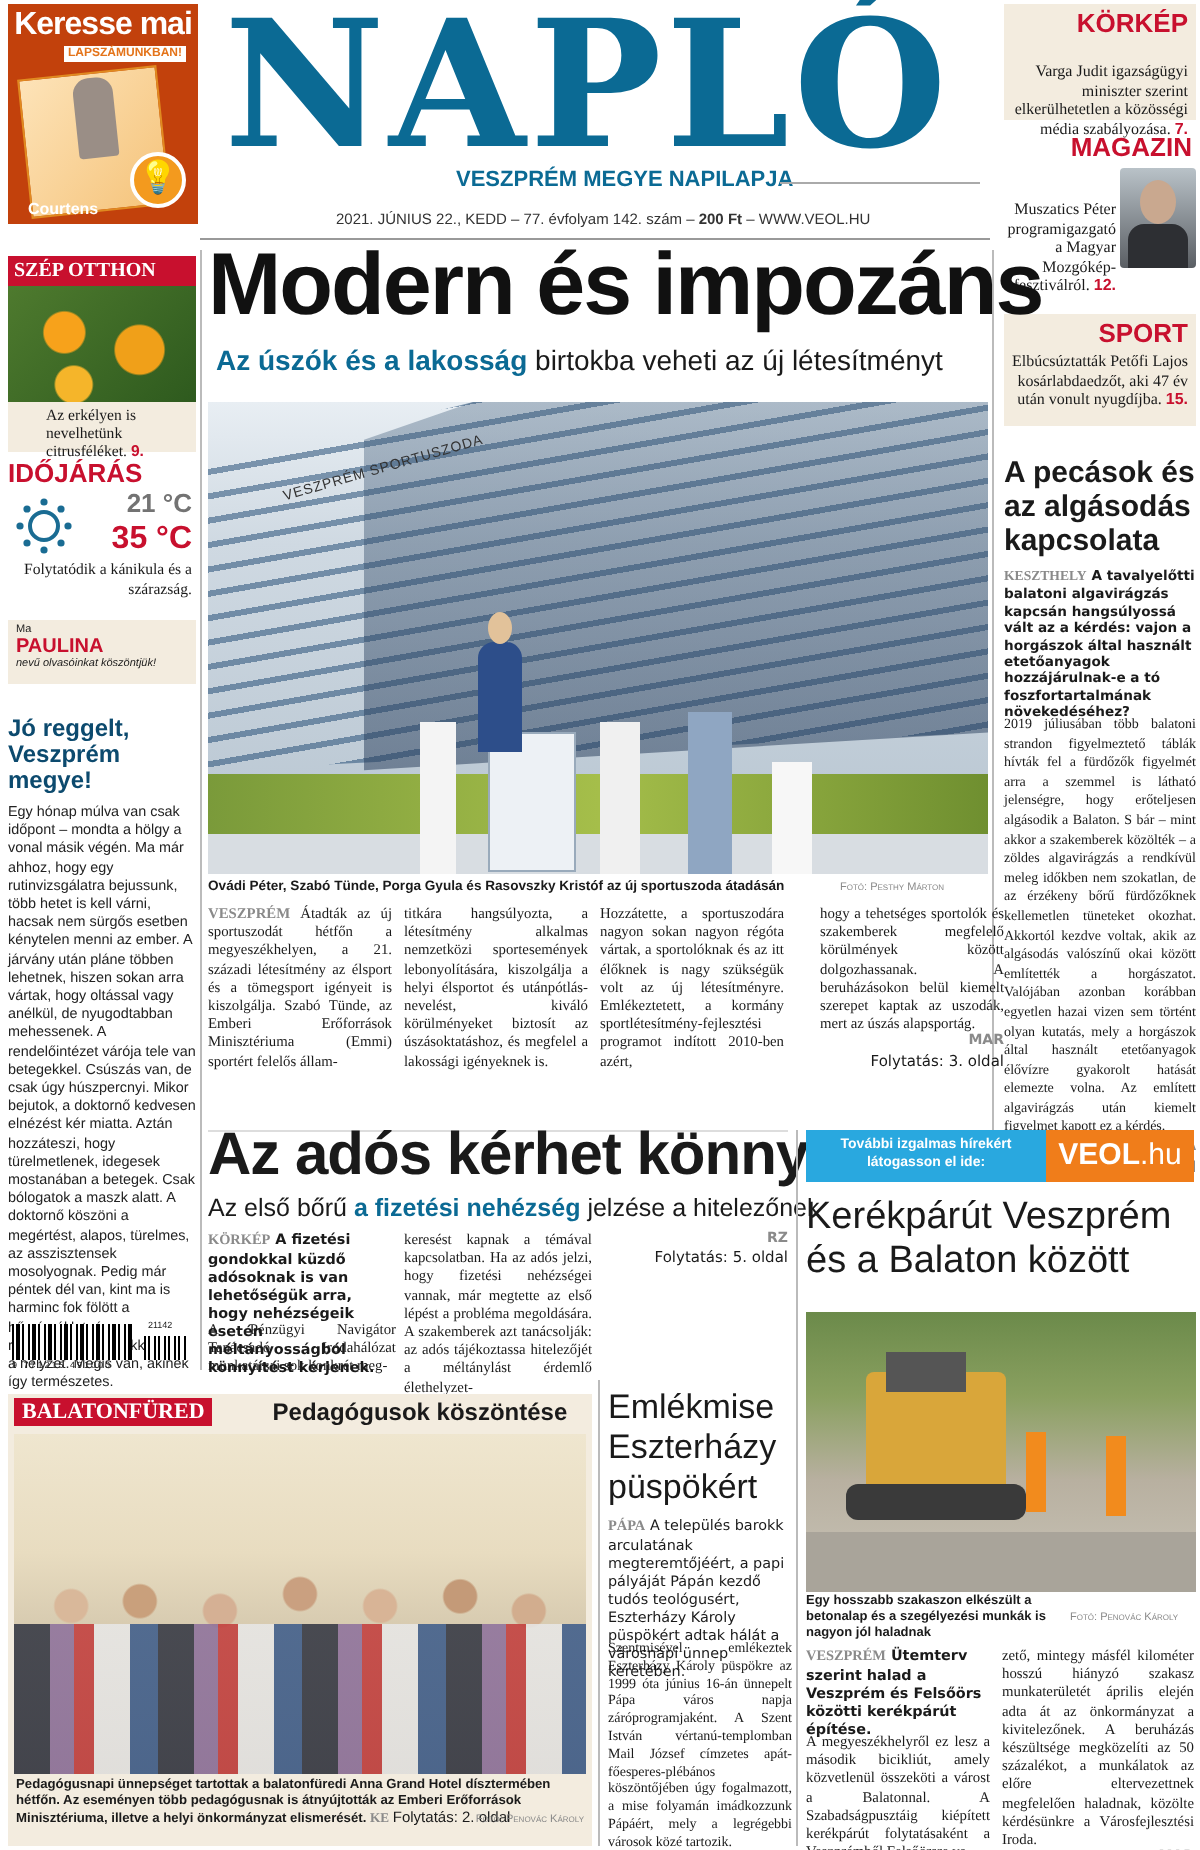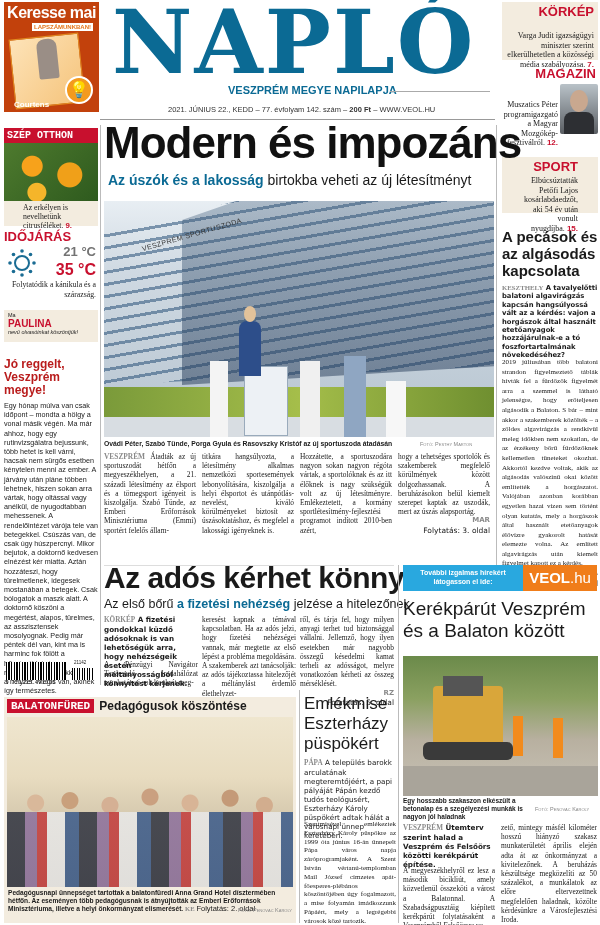--- a/index.html
+++ b/index.html
@@ -4,21 +4,21 @@
 <style>
   * { box-sizing: border-box; margin: 0; padding: 0; }
   body { width: 600px; height: 925px; background: #fff; position: relative; overflow: hidden; font-family: "Liberation Serif", serif; color: #1a1a1a; }
   .abs { position: absolute; }
   .sansL { font-family: "Liberation Sans", sans-serif; }
   .red { color: #c8102e; }
   .blue { color: #0b6a94; }
   .cols { font-size: 7.4px; line-height: 9.2px; text-align: justify; }
   .vline { position: absolute; width: 1px; background: #bbb; }
   .hline { position: absolute; height: 1px; background: #999; }
-  .redbox { background: #c8102e; color: #fff; font-family: Liberation Mono, monospace; font-weight: bold; }
+  .redbox { background: #c8102e; color: #fff; font-family: Liberation Serif, serif; font-weight: bold; }
   .beige { background: #f3ecdf; }
   .photo { position: absolute; overflow: hidden; }
   .tag { font-family: Liberation Serif, serif; color: #8a8a8a; font-weight: bold; }
   .sig { font-family: "DejaVu Sans", sans-serif; color: #8a8a8a; font-weight: bold; font-size: 7px; text-align: right; }
   .cont { font-family: "DejaVu Sans", sans-serif; font-size: 7.5px; text-align: right; }
   .lead { font-family: "DejaVu Sans", sans-serif; font-size: 7.2px; line-height: 9px; font-weight: bold; }
 </style>
 </head>
 <body>
 
@@ -47,23 +47,23 @@
   <div style="font-size:8px;line-height:9.5px;margin-top:12px;"><span>Varga Judit igazságügyi miniszter szerint elkerülhetetlen a közösségi média szabályozása.</span> <b class="red sansL">7.</b></div>
 </div>
 <div class="abs sansL red" style="left:502px;top:66px;width:94px;text-align:right;font-weight:bold;font-size:13px;">MAGAZIN</div>
 <div class="abs" style="left:560px;top:84px;width:38px;height:50px;background:linear-gradient(180deg,#b9c2c8,#5a5e63);border-radius:2px;">
   <div style="position:absolute;left:10px;top:6px;width:18px;height:22px;border-radius:50%;background:#c9a88f;"></div>
   <div style="position:absolute;left:4px;top:28px;width:30px;height:22px;background:#2d2f33;border-radius:8px 8px 0 0;"></div>
 </div>
 <div class="abs" style="left:502px;top:86px;width:56px;font-size:8px;line-height:9.5px;text-align:right;margin-top:14px;">
   <span>Muszatics Péter programigazgató a Magyar Mozgókép-fesztiválról.</span> <b class="red sansL">12.</b>
 </div>
-<div class="abs beige" style="left:502px;top:157px;width:96px;height:56px;padding:3px 20px;text-align:right;">
+<div class="abs beige" style="left:502px;top:157px;width:96px;height:56px;padding:3px 4px;text-align:right;">
   <div class="sansL red" style="font-weight:bold;font-size:13px;line-height:14px;">SPORT</div>
-  <div style="font-size:8px;line-height:9.5px;margin-top:2px;"><span>Elbúcsúztatták Petőfi Lajos kosárlabdaedzőt, aki 54 év után vonult nyugdíjba.</span> <b class="red sansL">15.</b></div>
+  <div style="font-size:8px;line-height:9.5px;margin-top:2px;"><span>Elbúcsúztatták Petőfi Lajos kosárlabdaedzőt, aki 47 év után vonult nyugdíjba.</span> <b class="red sansL">15.</b></div>
 </div>
 
 <div class="abs beige" style="left:4px;top:128px;width:94px;height:98px;">
   <div class="redbox" style="font-size:10px;padding:1px 3px;line-height:13px;">SZÉP OTTHON</div>
   <div style="height:58px;background:radial-gradient(circle at 30% 40%,#f7a21b 0 10px,transparent 11px),radial-gradient(circle at 70% 55%,#f0a019 0 12px,transparent 13px),radial-gradient(circle at 35% 85%,#f5b52a 0 9px,transparent 10px),linear-gradient(135deg,#4e7a2e,#2e5a1e);"></div>
   <div style="font-size:7.8px;line-height:9px;padding:2px 19px;"><span>Az erkélyen is nevelhetünk citrusféléket.</span> <b class="red sansL">9.</b></div>
 </div>
 
 <div class="abs" style="left:4px;top:230px;width:94px;height:78px;">
   <div class="sansL red" style="text-align:left;font-weight:bold;font-size:13px;line-height:14px;">IDŐJÁRÁS</div>
@@ -87,21 +87,21 @@
   <div style="position:absolute;right:2px;top:50px;width:90px;text-align:right;font-size:7.8px;line-height:9.5px;">Folytatódik a kánikula és a szárazság.</div>
 </div>
 
 <div class="abs beige" style="left:4px;top:310px;width:94px;height:32px;padding:2px 4px;">
   <div class="sansL" style="font-size:5.5px;">Ma</div>
   <div class="sansL red" style="font-weight:bold;font-size:10px;line-height:11px;">PAULINA</div>
   <div class="sansL" style="font-size:5.5px;font-style:italic;">nevű olvasóinkat köszöntjük!</div>
 </div>
 
 <div class="abs" style="left:4px;top:358px;width:94px;">
-  <div class="sansL" style="font-weight:bold;color:#b91c1c;font-size:12px;line-height:13px;">Jó reggelt, Veszprém megye!</div>
+  <div class="sansL" style="font-weight:bold;color:#0c4a6e;font-size:12px;line-height:13px;">Jó reggelt, Veszprém megye!</div>
   <div class="sansL" style="font-size:7.2px;line-height:9.2px;margin-top:4px;color:#222;">Egy hónap múlva van csak időpont – mondta a hölgy a vonal másik végén. Ma már ahhoz, hogy egy rutinvizsgálatra bejussunk, több hetet is kell várni, hacsak nem sürgős esetben kénytelen menni az ember. A járvány után pláne többen lehetnek, hiszen sokan arra vártak, hogy oltással vagy anélkül, de nyugodtabban mehessenek. A rendelőintézet várója tele van betegekkel. Csúszás van, de csak úgy húszpercnyi. Mikor bejutok, a doktornő kedvesen elnézést kér miatta. Aztán hozzáteszi, hogy türelmetlenek, idegesek mostanában a betegek. Csak bólogatok a maszk alatt. A doktornő köszöni a megértést, alapos, türelmes, az asszisztensek mosolyognak. Pedig már péntek dél van, kint ma is harminc fok fölött a hőmérséklet, és a rendelőben sem sokkal jobb a helyzet. Mégis van, akinek így természetes.</div>
   <div class="sansL" style="font-size:7px;font-weight:bold;color:#8a8a8a;margin-top:4px;border-bottom:1px solid #bbb;">TÓTH B. ZSUZSANNA</div>
   <div class="sansL" style="font-size:5.5px;color:#444;margin-top:1px;">zsuzsa.b.toth@veszpreminaplo.hu</div>
 </div>
 
 <div class="abs" style="left:6px;top:660px;width:90px;height:26px;">
   <div style="position:absolute;left:0;top:2px;width:60px;height:18px;background:repeating-linear-gradient(90deg,#000 0 1px,#fff 1px 2px,#000 2px 4px,#fff 4px 5px,#000 5px 6px,#fff 6px 8px);"></div>
   <div style="position:absolute;left:66px;top:8px;width:22px;height:12px;background:repeating-linear-gradient(90deg,#000 0 1px,#fff 1px 2px,#000 2px 3px,#fff 3px 5px);"></div>
   <div class="sansL" style="position:absolute;left:68px;top:0;font-size:4.5px;">21142</div>
   <div class="sansL" style="position:absolute;left:0;top:20px;font-size:4.5px;letter-spacing:1px;">9 771215 491000</div>
@@ -136,21 +136,21 @@
 <div class="abs cols" style="left:104px;top:452px;width:92px;">
   <span class="tag">VESZPRÉM</span>
   <span>Átadták az új sportuszodát hétfőn a megyeszékhelyen, a 21. századi létesítmény az élsport és a tömegsport igényeit is kiszolgálja. Szabó Tünde, az Emberi Erőforrások Minisztériuma (Emmi) sportért felelős állam-</span>
 </div>
 <div class="abs cols" style="left:202px;top:452px;width:92px;">
   <span>titkára hangsúlyozta, a létesítmény alkalmas nemzetközi sportesemények lebonyolítására, kiszolgálja a helyi élsportot és utánpótlás-nevelést, kiváló körülményeket biztosít az úszásoktatáshoz, és megfelel a lakossági igényeknek is.</span>
 </div>
 <div class="abs cols" style="left:300px;top:452px;width:92px;">
   <span>Hozzátette, a sportuszodára nagyon sokan nagyon régóta vártak, a sportolóknak és az itt élőknek is nagy szükségük volt az új létesítményre. Emlékeztetett, a kormány sportlétesítmény-fejlesztési programot indított 2010-ben azért,</span>
 </div>
-<div class="abs cols" style="left:398px;top:452px;width:92px;">
+<div class="abs cols" style="left:410px;top:452px;width:92px;">
   <span>hogy a tehetséges sportolók és szakemberek megfelelő körülmények között dolgozhassanak. A beruházásokon belül kiemelt szerepet kaptak az uszodák, mert az úszás alapsportág.</span>
   <div class="sig">MAR</div>
   <div class="cont">Folytatás: 3. oldal</div>
 </div>
 
 <div class="abs sansL" style="left:502px;top:228px;width:96px;font-weight:bold;font-size:15px;line-height:17px;">A pecások és az algásodás kapcsolata</div>
 <div class="abs lead" style="left:502px;top:284px;width:96px;font-size:6.8px;line-height:8.4px;">
   <span class="tag">KESZTHELY</span>
   <span>A tavalyelőtti balatoni algavirágzás kapcsán hangsúlyossá vált az a kérdés: vajon a horgászok által használt etetőanyagok hozzájárulnak-e a tó foszfortartalmának növekedéséhez?</span>
 </div>
@@ -171,21 +171,20 @@
   <span class="tag">KÖRKÉP</span>
   <span>A fizetési gondokkal küzdő adósoknak is van lehetőségük arra, hogy nehézségeik esetén méltányosságból könnyítést kérjenek.</span>
 </div>
 <div class="abs cols" style="left:104px;top:660px;width:94px;">
   <span>A Pénzügyi Navigátor Tanácsadó Irodahálózat munkatársai sok konkrét meg-</span>
 </div>
 <div class="abs cols" style="left:202px;top:615px;width:94px;">
   <span>keresést kapnak a témával kapcsolatban. Ha az adós jelzi, hogy fizetési nehézségei vannak, már megtette az első lépést a probléma megoldására. A szakemberek azt tanácsolják: az adós tájékoztassa hitelezőjét a méltánylást érdemlő élethelyzet-</span>
 </div>
 <div class="abs cols" style="left:300px;top:615px;width:94px;">
-  <span>ről, és tárja fel, hogy milyen anyagi terhet tud biztonsággal vállalni. Jellemző, hogy ilyen esetekben már nagyobb összegű késedelmi kamat terheli az adósságot, melyre vonatkozóan kérheti az összeg mérséklését.</span>
   <div class="sig">RZ</div>
   <div class="cont">Folytatás: 5. oldal</div>
 </div>
 
 <div class="abs" style="left:403px;top:565px;width:194px;height:26px;background:#29a8df;">
   <div class="sansL" style="position:absolute;left:4px;top:3px;width:112px;color:#fff;font-size:7px;line-height:9px;text-align:center;font-weight:bold;">További izgalmas hírekért látogasson el ide:</div>
   <div class="sansL" style="position:absolute;right:0;top:0;width:74px;height:26px;background:#f07d1a;color:#fff;font-size:15px;line-height:26px;text-align:center;">
     <b>VEOL</b><span>.hu</span>
   </div>
 </div>
@@ -209,21 +208,21 @@
 <div class="abs cols" style="left:403px;top:866px;width:92px;">
   <span>A megyeszékhelyről ez lesz a második bicikliút, amely közvetlenül összeköti a várost a Balatonnal. A Szabadságpusztáig kiépített kerékpárút folytatásaként a Veszprémből Felsőörsre ve-</span>
 </div>
 <div class="abs cols" style="left:501px;top:823px;width:96px;">
   <span>zető, mintegy másfél kilométer hosszú hiányzó szakasz munkaterületét április elején adta át az önkormányzat a kivitelezőnek. A beruházás készültsége megközelíti az 50 százalékot, a munkálatok az előre eltervezettnek megfelelően haladnak, közölte kérdésünkre a Városfejlesztési Iroda.</span>
   <div class="sig">MAR</div>
   
 </div>
 
 <div class="abs beige" style="left:4px;top:697px;width:292px;height:226px;">
-  <div style="display:flex;align-items:center;padding:2px 3px;">
+  <div style="display:flex;align-items:center;padding:2px 3px;gap:25px;">
     <span class="redbox" style="font-size:11px;padding:1px 4px;">BALATONFÜRED</span>
     <span class="sansL" style="font-weight:bold;font-size:12px;margin-left:5px;">Pedagógusok köszöntése</span>
   </div>
   <div class="photo" style="left:3px;top:20px;width:286px;height:170px;background:linear-gradient(180deg,#efe6cf 0%,#e8dcc0 35%,#b5a890 100%);">
     <div style="position:absolute;left:0;top:50px;width:100%;height:120px;background:radial-gradient(circle at 10% 30%,#d9b89a 0 8px,transparent 9px),radial-gradient(circle at 22% 28%,#c9a07c 0 8px,transparent 9px),radial-gradient(circle at 36% 32%,#d5b094 0 8px,transparent 9px),radial-gradient(circle at 50% 25%,#caa080 0 8px,transparent 9px),radial-gradient(circle at 64% 30%,#d8b496 0 8px,transparent 9px),radial-gradient(circle at 78% 26%,#c49a78 0 8px,transparent 9px),radial-gradient(circle at 90% 32%,#d2ad8e 0 8px,transparent 9px);"></div>
     <div style="position:absolute;left:0;top:95px;width:100%;height:75px;background:repeating-linear-gradient(90deg,#2f3340 0 18px,#8c6f9c 18px 30px,#c23a3a 30px 40px,#e8e8e8 40px 58px,#3a5a8a 58px 72px);opacity:0.85;"></div>
   </div>
   <div class="abs sansL" style="left:4px;top:192px;width:286px;font-size:6.6px;line-height:8.2px;font-weight:bold;">
     <span>Pedagógusnapi ünnepséget tartottak a balatonfüredi Anna Grand Hotel dísztermében hétfőn. Az eseményen több pedagógusnak is átnyújtották az Emberi Erőforrások Minisztériuma, illetve a helyi önkormányzat elismerését.</span>
     <span class="tag">KE</span>

